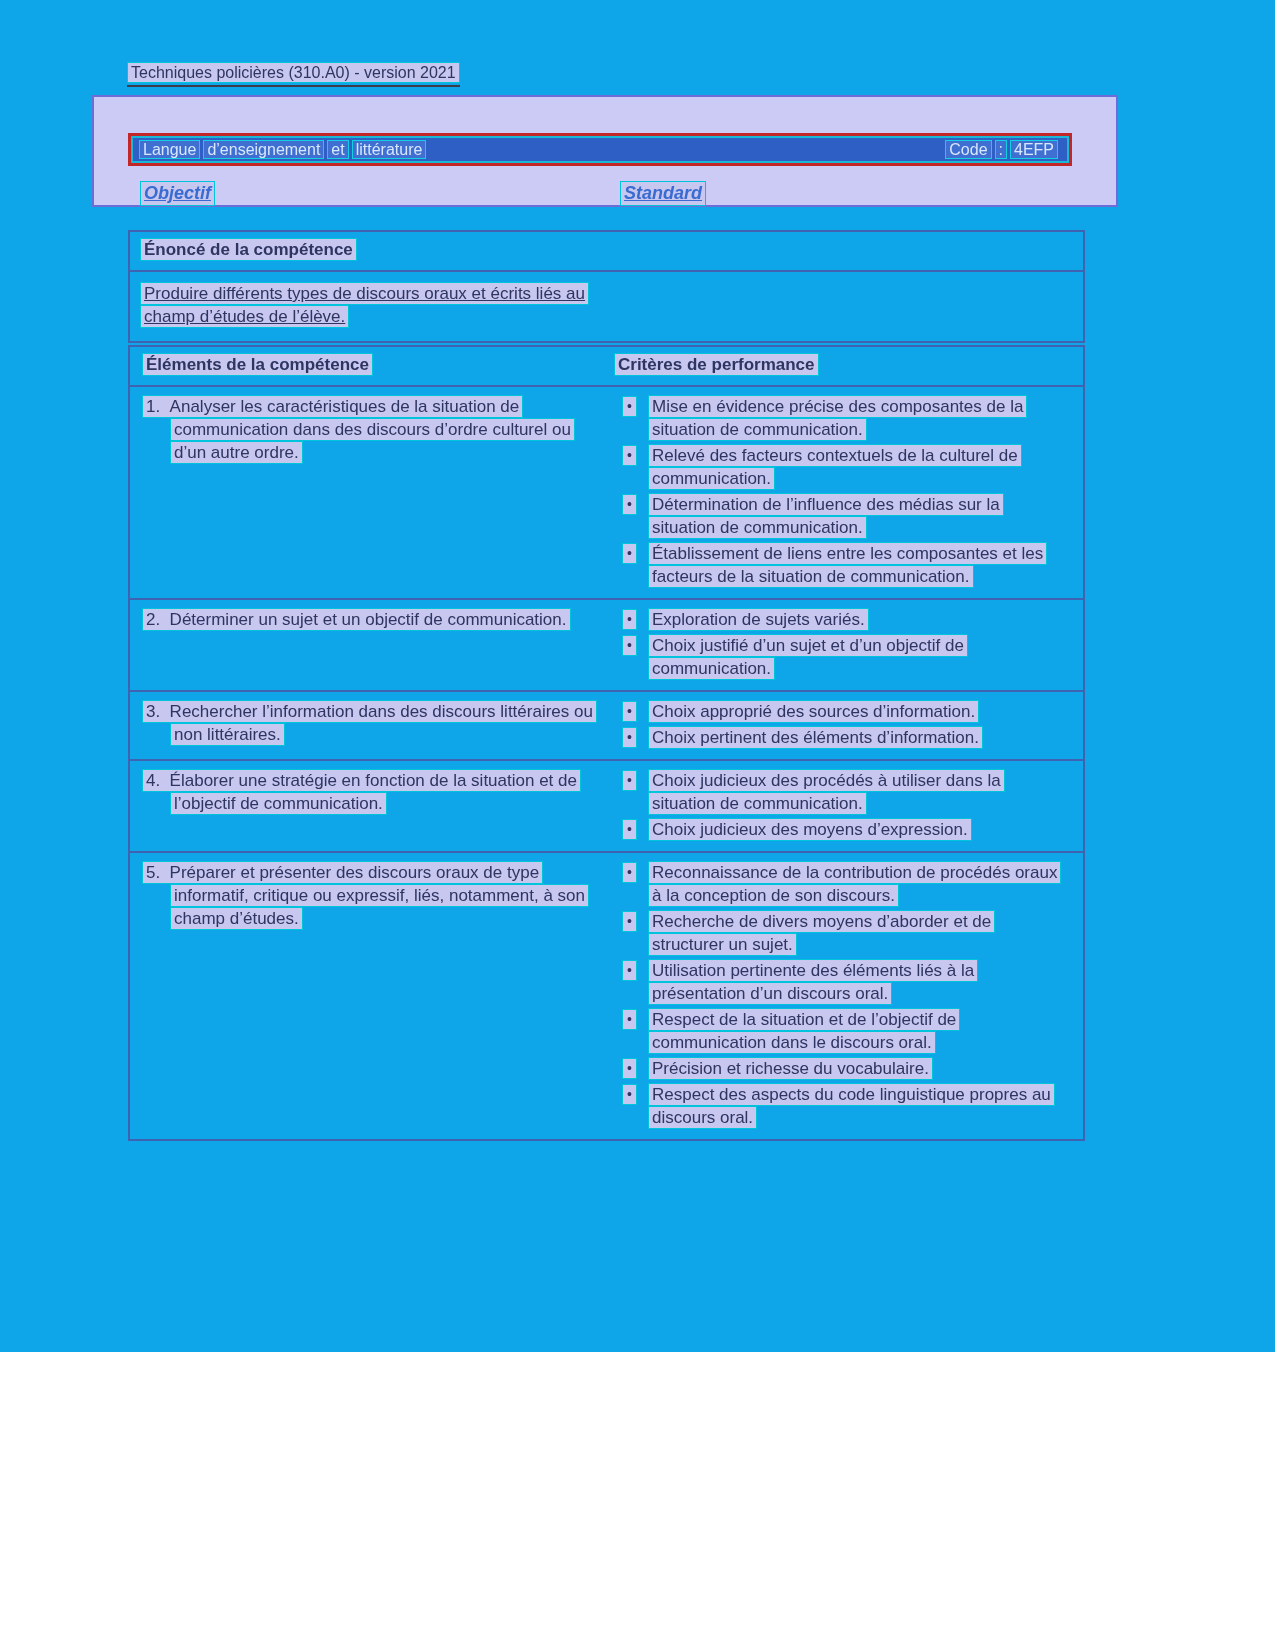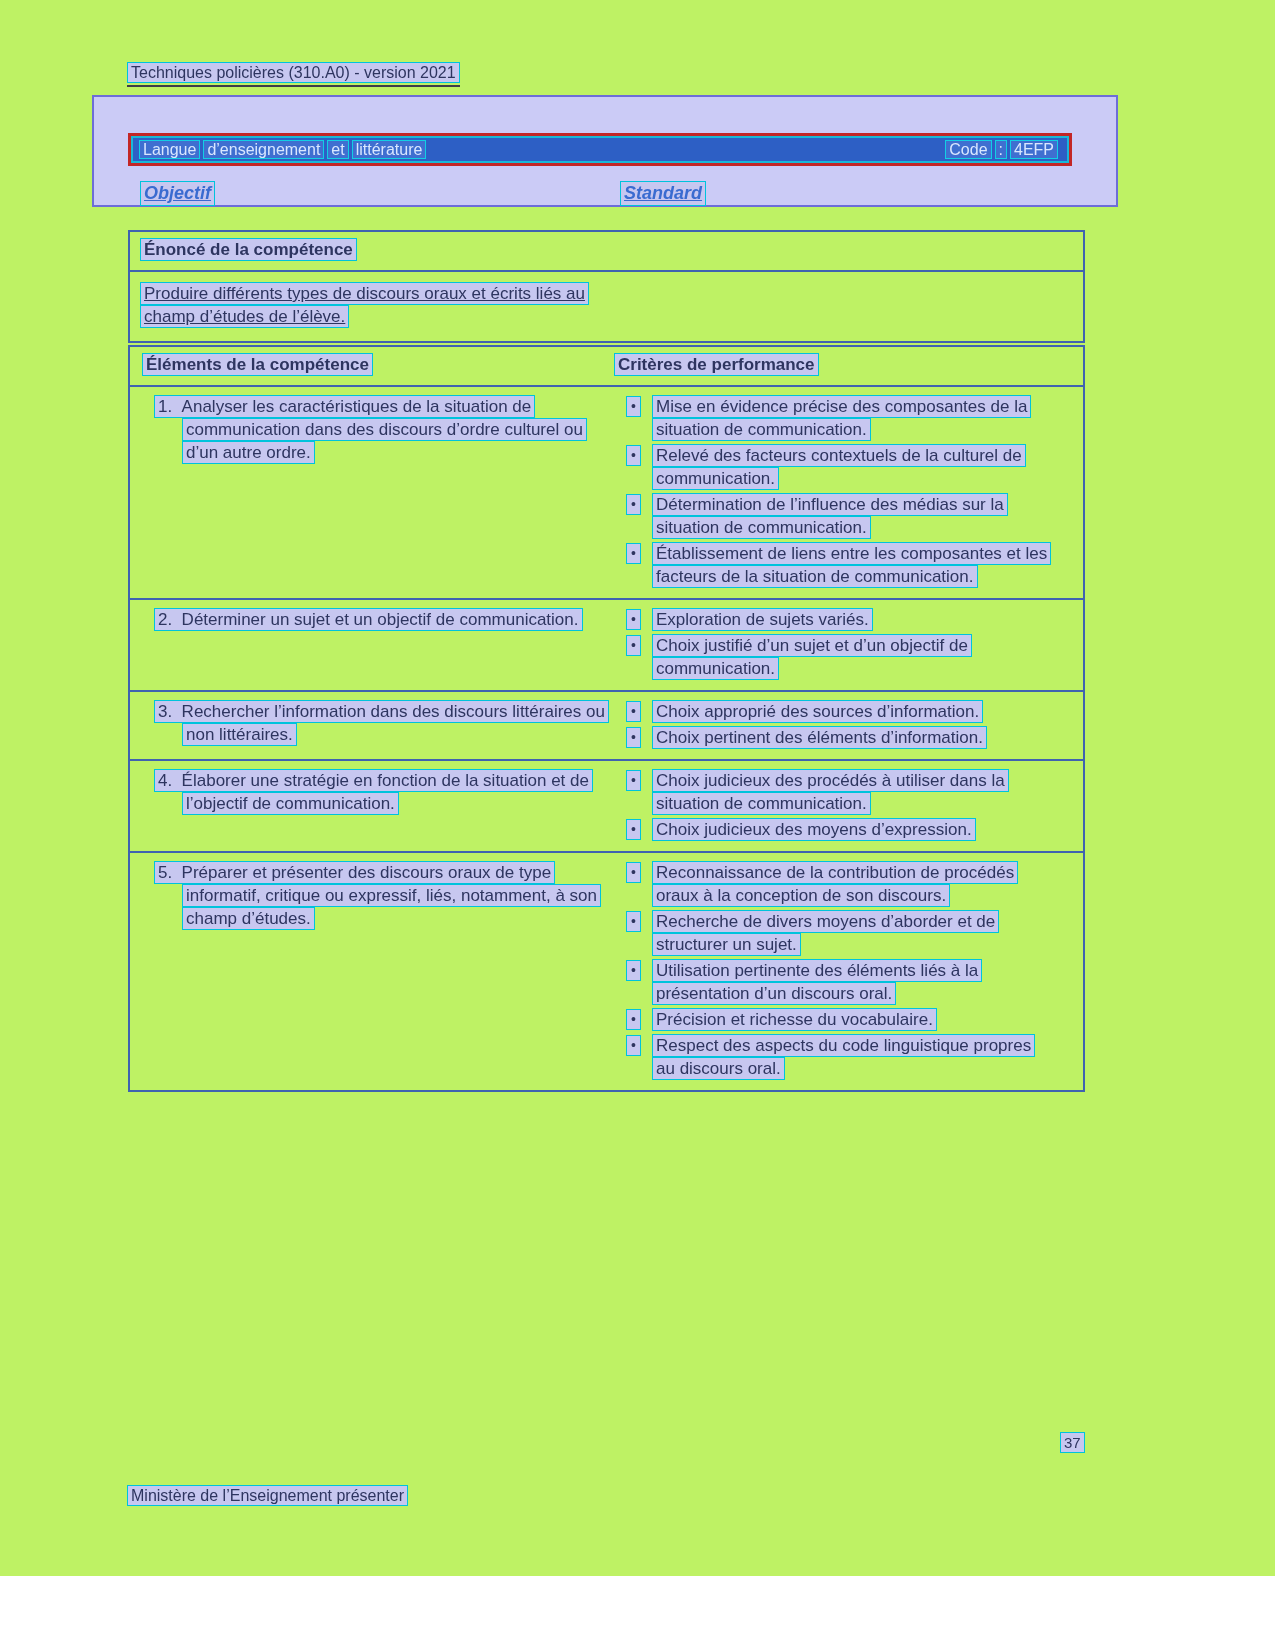--- a/index.html
+++ b/index.html
@@ -1,18 +1,18 @@
 <!DOCTYPE html>
 <html style="--text: #2e3560; --highlight-fill: #c7c7f0; --highlight-border: #00c3dc; --table-border: #3f63b0; --banner-background: #cbcbf6; --banner-border: #6d6dd8; --title-bar-background: #2d5fc5; --title-bar-border: #c32626; --title-bar-text: #d9e7ff; --heading-blue: #3a6bd0;"><head>
 <meta charset="utf-8">
 <style>
   * { margin:0; padding:0; box-sizing:border-box; }
   html,body { background:#ffffff; }
   .page {
-    position:relative; width:1275px; height:1576px; background:#bef264;
+    position:relative; width:1275px; height:1352px; background:#0ea5e9;
     font-family:"Liberation Sans", sans-serif;
     font-size:17px; color:var(--text,#2e3560); overflow:hidden;
   }
   
   .hl {
     background:var(--highlight-fill,#c7c7f0);
     border:1px solid var(--highlight-border,#00c3dc);
     -webkit-box-decoration-break:clone; box-decoration-break:clone;
     padding:1px 3px;
   }
@@ -58,21 +58,21 @@
   .box-head {
     padding:8px 10px 10px; border-bottom:2px solid var(--table-border,#3f63b0);
   }
   .enonce-body { padding:10px 10px 13px;text-decoration:underline; }
   .enonce-text { width:470px; line-height:23px; }
 
   .comp-head { display:flex; border-bottom:2px solid var(--table-border,#3f63b0); padding:8px 0 10px; }
   .comp-head .h1 { width:478px; padding:0 10px 0 12px; }
   .comp-head .h2 { flex:1; padding:0 18px 0 6px; }
 
-  .comp-row { display:flex; padding:8px 12px 10px; }
+  .comp-row { display:flex; padding:8px 0 10px;gap:8px; }
   .comp-row + .comp-row { border-top:2px solid var(--table-border,#3f63b0); }
   .cell.col-el { width:478px; padding:0 10px 0 12px; }
   .cell.col-cr { flex:1; padding:0 18px 0 4px; }
   .el-text { padding-left:28px; text-indent:-28px; line-height:23px; }
   .crit { position:relative; padding-left:28px; margin-bottom:3px; line-height:23px; }
   .crit:last-child { margin-bottom:0; }
   .bullet { position:absolute; left:2px; top:1px; font-size:14px; padding:1px 4px; line-height:17px; }
 
   .page-number { position:absolute; left:1060px; top:1434px; font-size:15px; }
   .doc-footer  { position:absolute; left:127px; top:1487px; font-size:16px; }
@@ -155,21 +155,21 @@
           </div>
         </div>
         <div class="comp-row">
           <div class="cell col-el">
             <p class="el-text"><span class="hl">5.&nbsp;&nbsp;Préparer et présenter des discours oraux de type informatif, critique ou expressif, liés, notamment, à son champ d’études.</span></p>
           </div>
           <div class="cell col-cr">
             <div class="crit"><span class="bullet hl">•</span><span class="hl crit-text">Reconnaissance de la contribution de procédés oraux à la conception de son discours.</span></div>
             <div class="crit"><span class="bullet hl">•</span><span class="hl crit-text">Recherche de divers moyens d’aborder et de structurer un sujet.</span></div>
             <div class="crit"><span class="bullet hl">•</span><span class="hl crit-text">Utilisation pertinente des éléments liés à la présentation d’un discours oral.</span></div>
-            <div class="crit"><span class="bullet hl">•</span></div>
+            <div class="crit"><span class="bullet hl">•</span><span class="hl crit-text">Respect de la situation et de l’objectif de communication dans le discours oral.</span></div>
             <div class="crit"><span class="bullet hl">•</span><span class="hl crit-text">Précision et richesse du vocabulaire.</span></div>
             <div class="crit"><span class="bullet hl">•</span><span class="hl crit-text">Respect des aspects du code linguistique propres au discours oral.</span></div>
           </div>
         </div>
       </div>
   </section>
 
   <div class="page-number">
     <span class="hl">37</span>
   </div>

